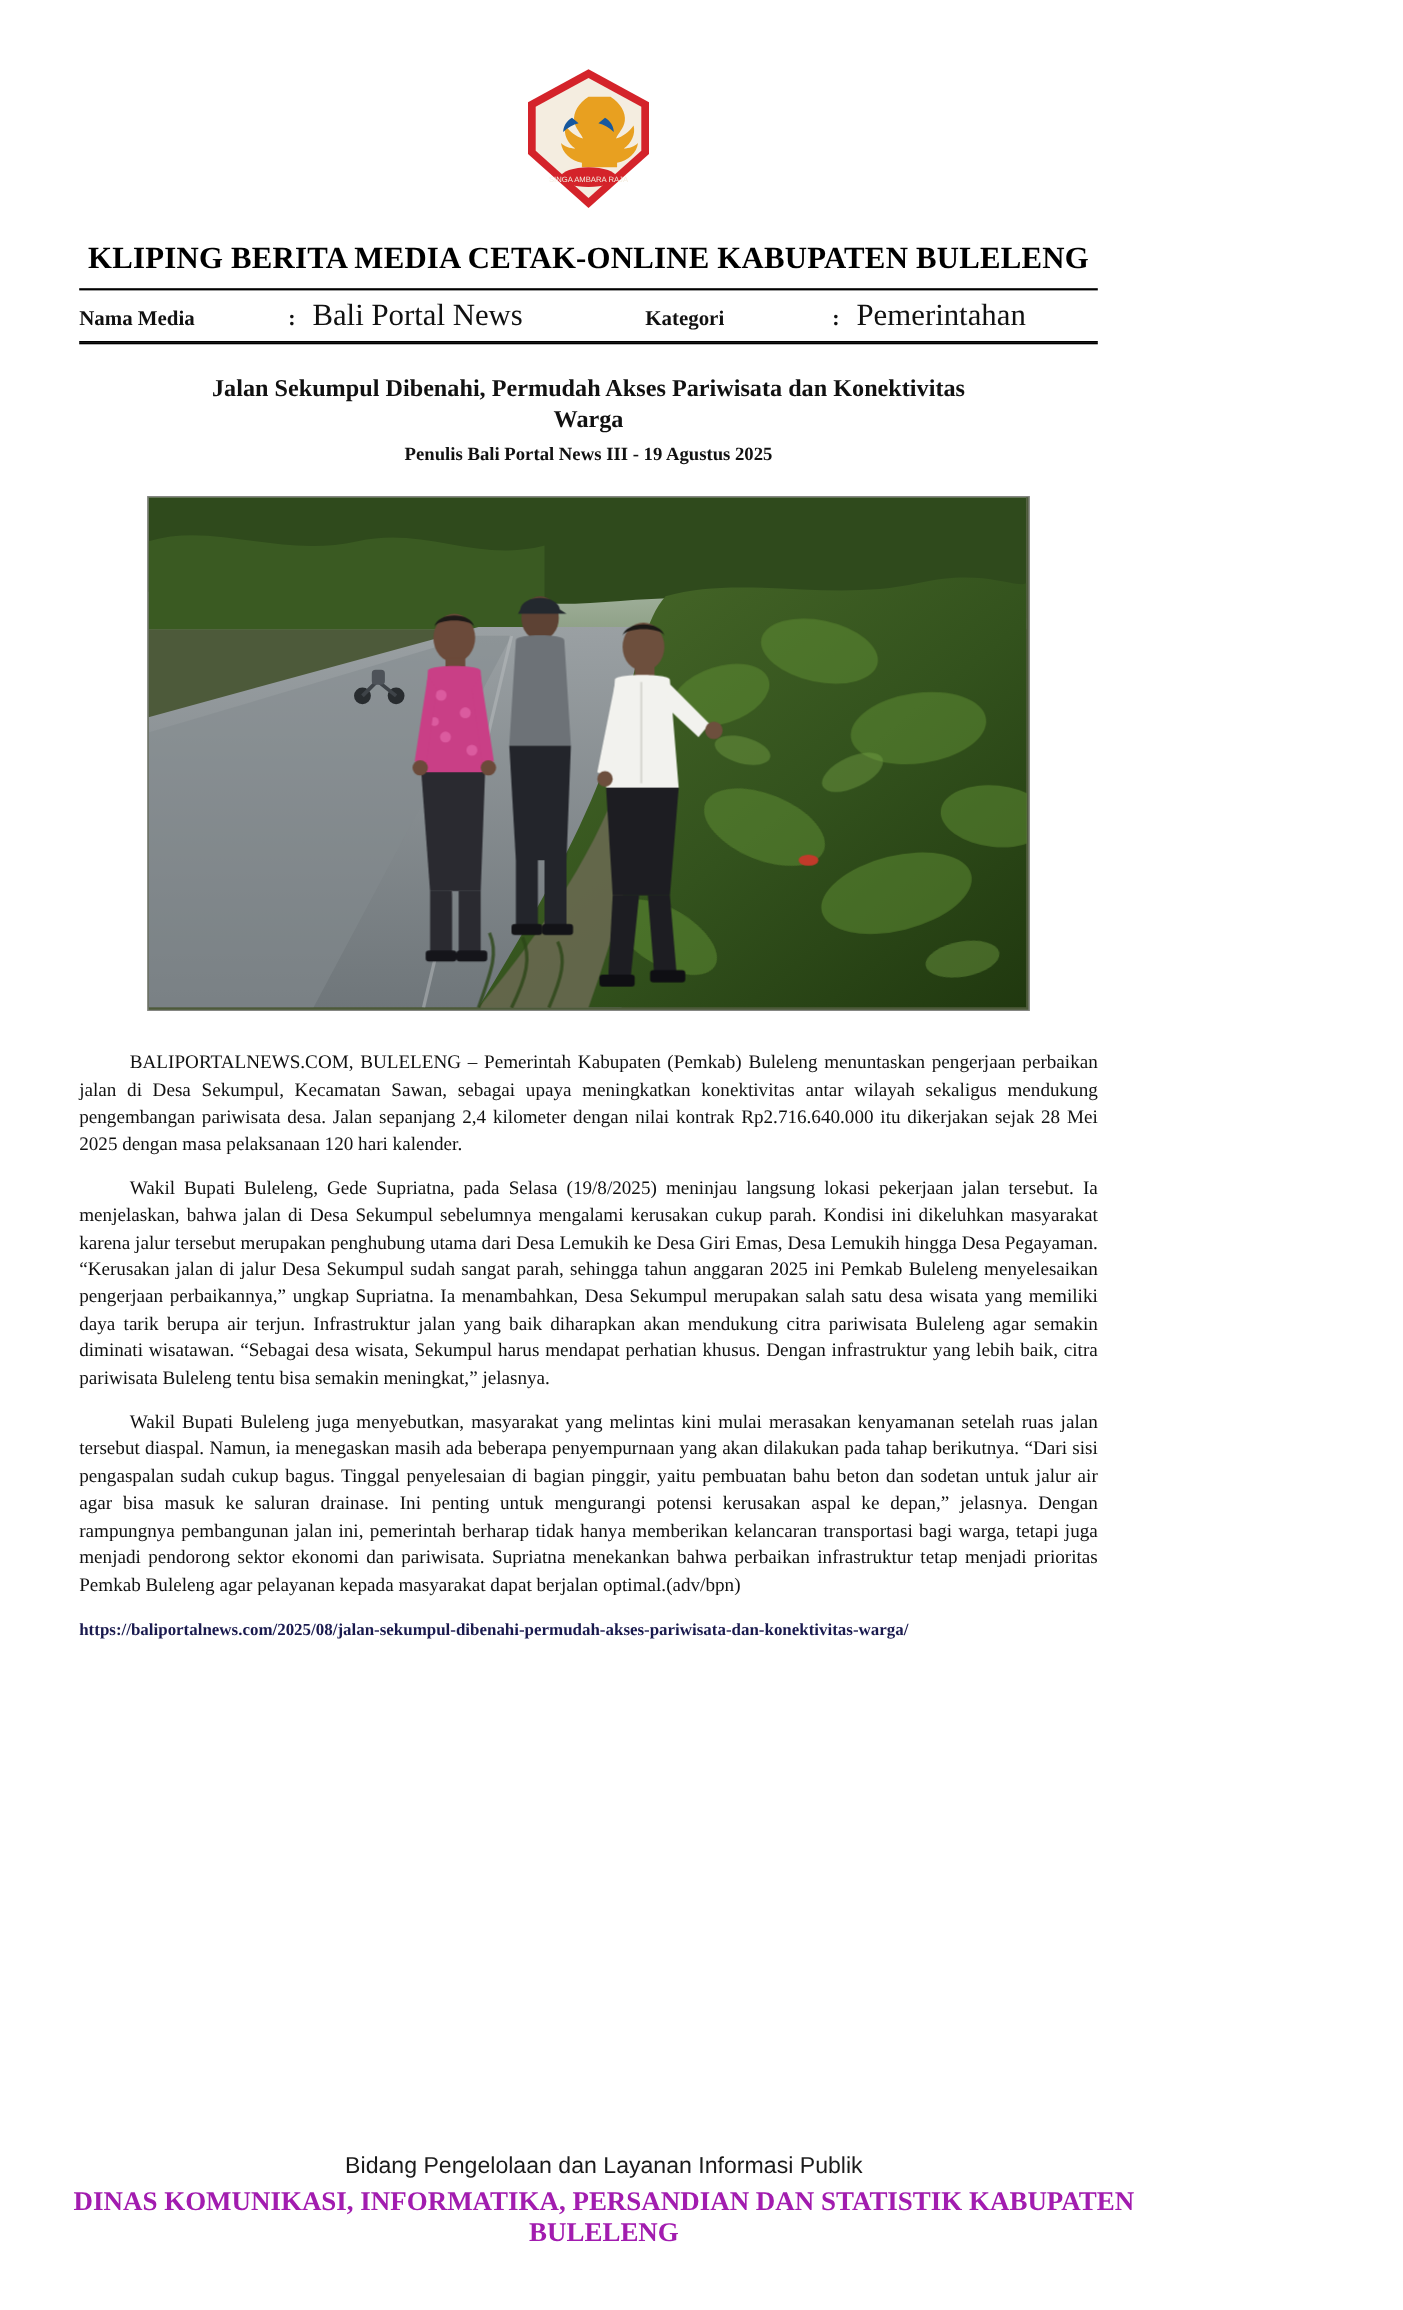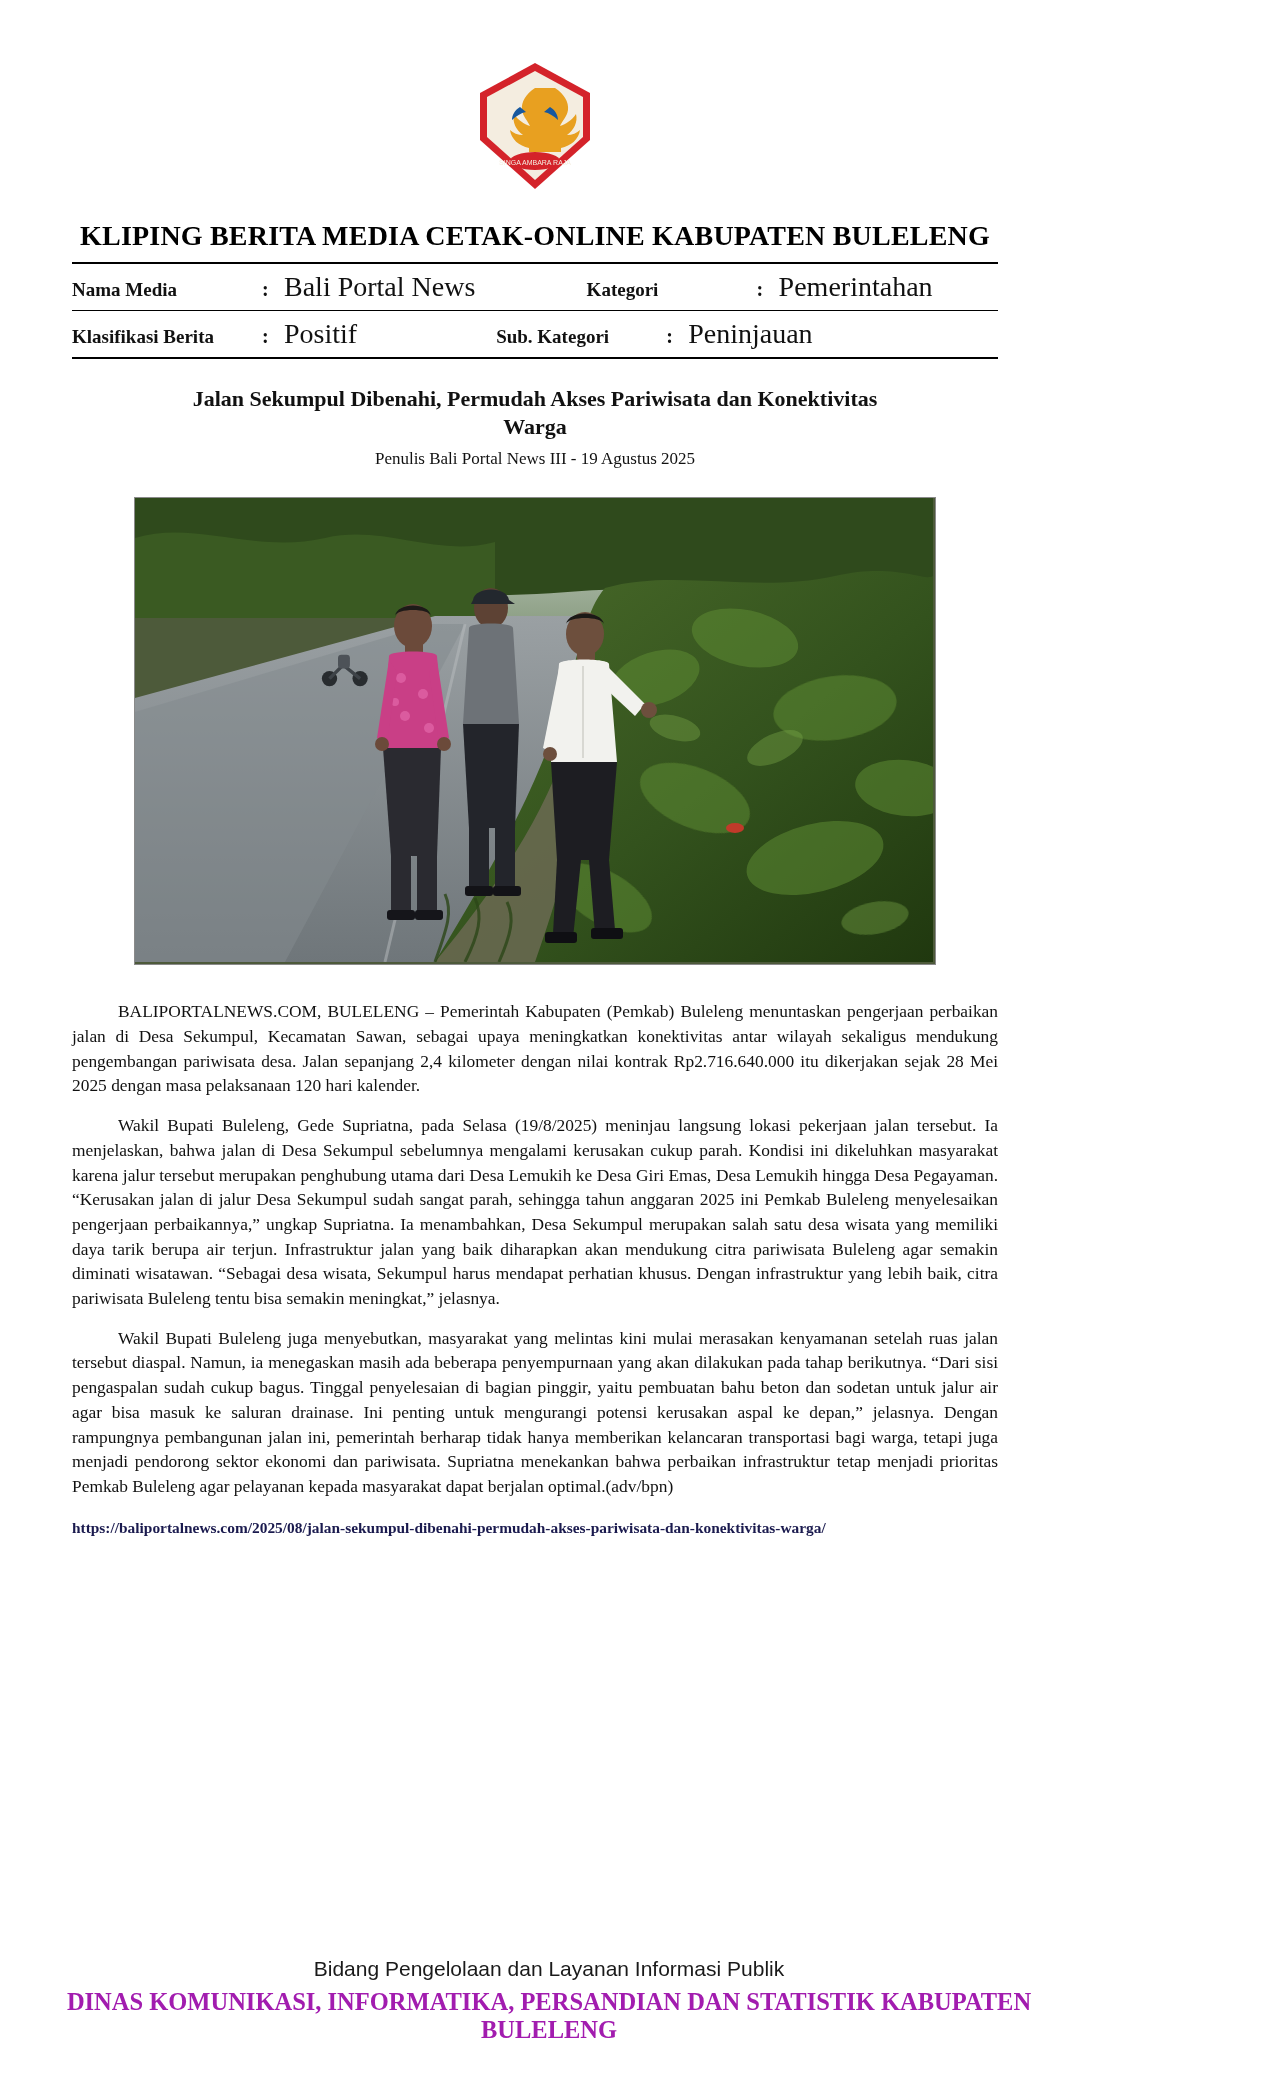--- a/index.html
+++ b/index.html
@@ -98,21 +98,21 @@
   
   .article-title {
     text-align: center;
     font-weight: bold;
     font-size: 22px;
     line-height: 1.28;
     margin: 26px 92px 0 92px;
   }
   .byline {
     text-align: center;
-    font-weight: normal;
+    font-weight: bold;
     font-size: 17px;
     margin-top: 8px;
   }
 
   .photo-wrap {
     display: flex;
     justify-content: center;
     margin-top: 28px;
   }
   .photo {
@@ -197,32 +197,20 @@
       <td class="lbl">Nama Media</td>
       <td class="colon">:</td>
       <td class="val">Bali Portal News</td>
       <td class="lbl2">Kategori</td>
       <td class="colon2">:</td>
       <td class="val">Pemerintahan</td>
     </tr>
   </tbody>
     </table>
   <hr class="rule-thin">
-  <table class="meta">
-    <tbody>
-        <tr>
-      <td class="lbl">Klasifikasi Berita</td>
-      <td class="colon">:</td>
-      <td class="val">Positif</td>
-      <td class="lbl2">Sub. Kategori</td>
-      <td class="colon2">:</td>
-      <td class="val">Peninjauan</td>
-    </tr>
-  </tbody>
-    </table>
   <hr class="rule">
 
   <div class="article-title">Jalan Sekumpul Dibenahi, Permudah Akses Pariwisata dan Konektivitas Warga</div>
   <div class="byline">Penulis Bali Portal News III - 19 Agustus 2025</div>
 
   <div class="photo-wrap">
     <div class="photo">
       <svg width="798" height="464" viewBox="0 0 798 464" xmlns="http://www.w3.org/2000/svg">
         <defs>
           <linearGradient id="roadg" x1="0" y1="0" x2="0" y2="1">

